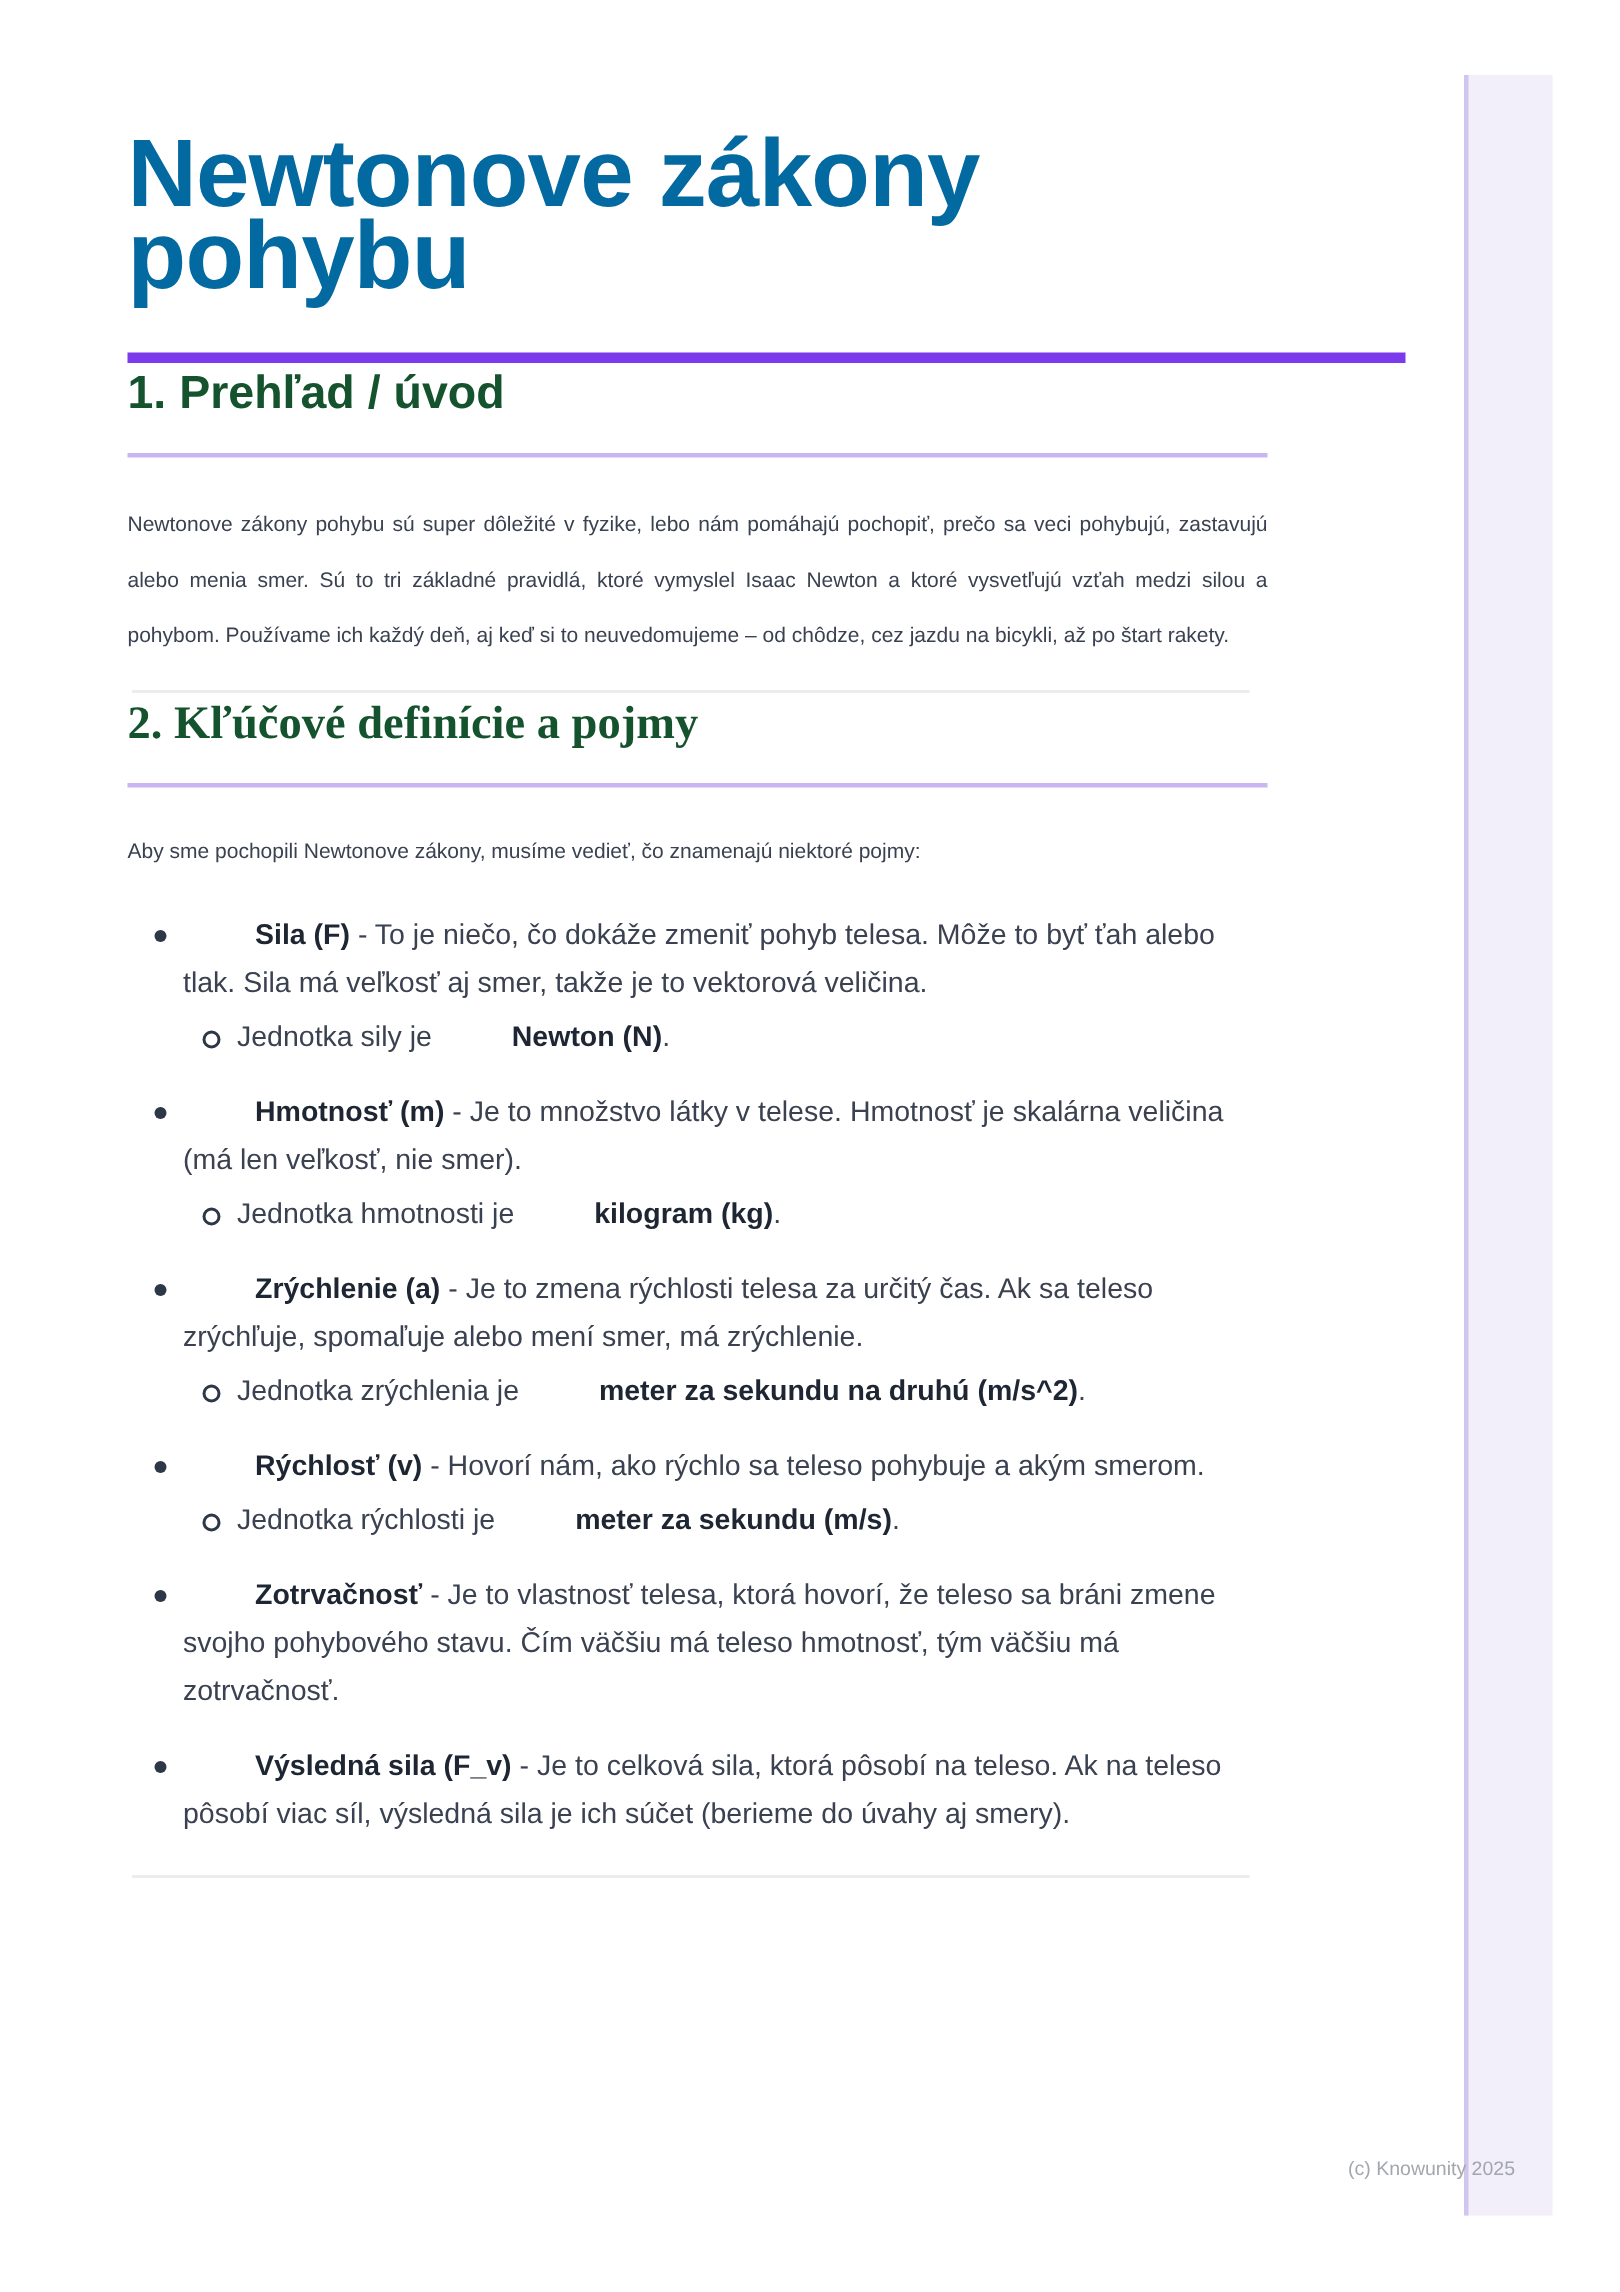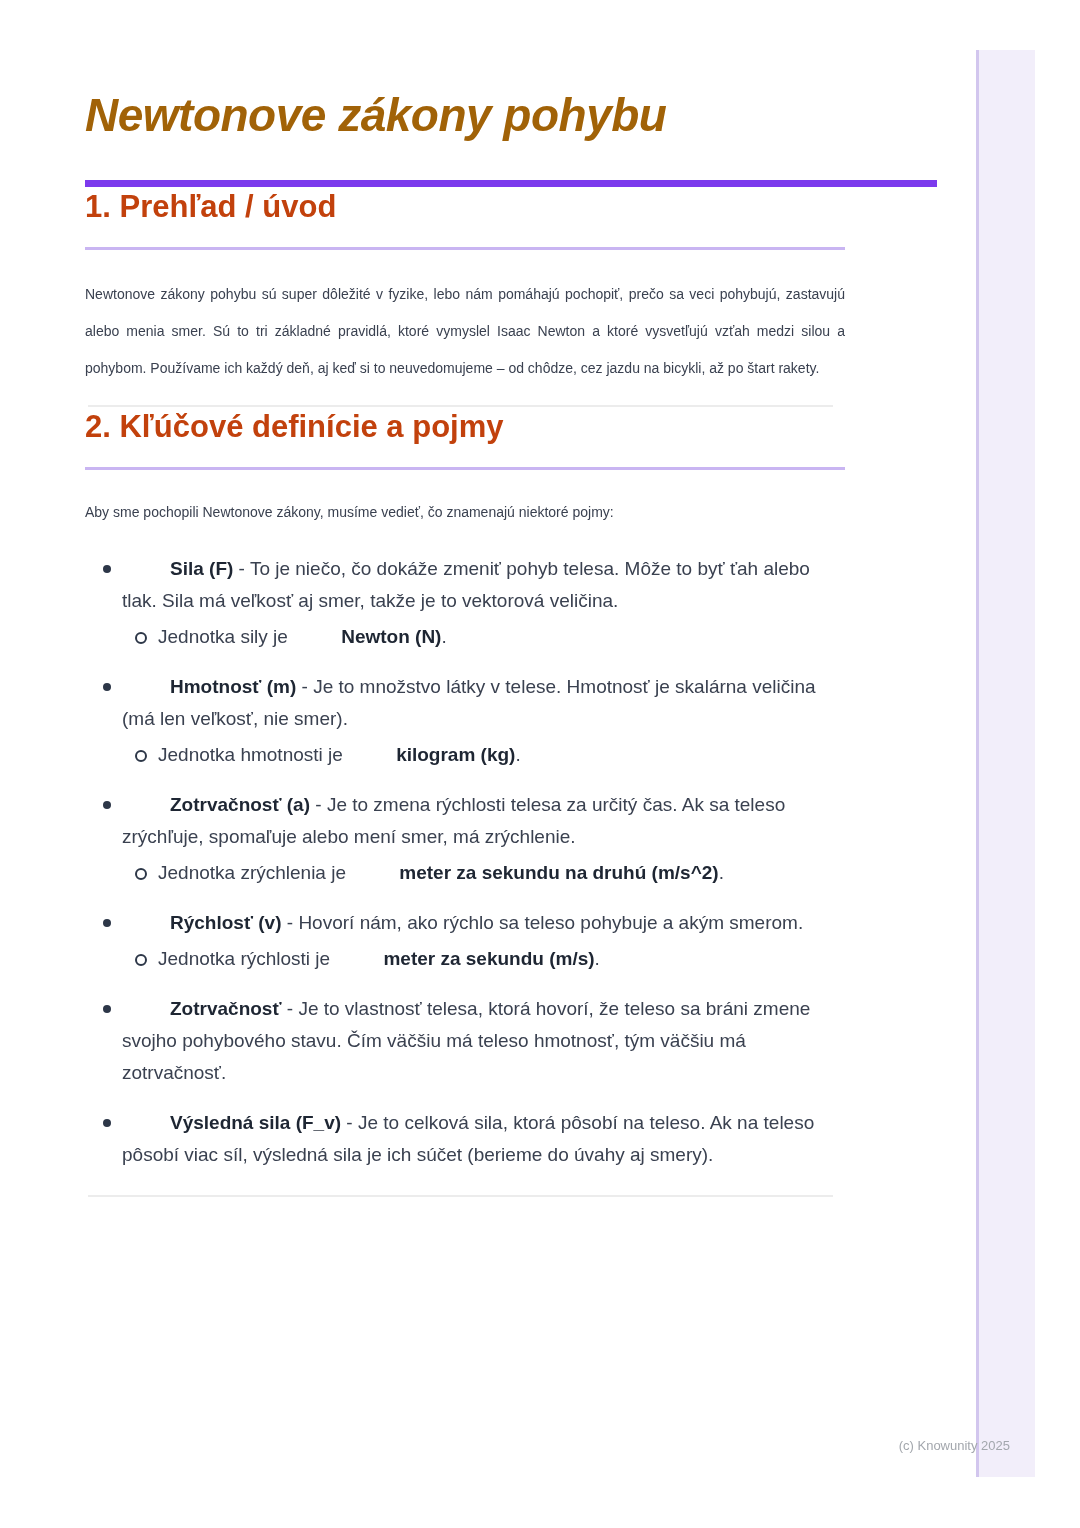--- a/index.html
+++ b/index.html
@@ -27,42 +27,41 @@
   }
   .content {
     position: absolute;
     left: 85px;
     top: 0;
     width: 760px;
     z-index: 2;
   }
   h1.doc-title {
     margin: 88px 0 0 0;
-    font-size: 46px;
+    font-size: 64px;
     line-height: 55px;
     font-weight: bold;
-    color: #a16207;
+    color: #0369a1;
     letter-spacing: -0.5px;
-    font-style: italic;
   }
   .title-rule {
     margin-top: 37px;
     width: 852px;
     height: 7px;
     background: #7c3aed;
   }
   h2.sec-heading {
     margin: 0;
     font-size: 31px;
     line-height: 40px;
     font-weight: bold;
-    color: #c2410c;
+    color: #14532d;
   }
   .h2-first { margin-top: 44px; }
-  .h2-second { margin-top: 40px; }
+  .h2-second { margin-top: 40px; font-family: Liberation Serif, serif; }
   .h2-rule {
     margin-top: 20px;
     width: 760px;
     height: 3px;
     background: #c9b5f2;
   }
   p.para {
     margin: 26px 0 0 0;
     font-size: 14px;
     line-height: 37px;
@@ -195,21 +194,21 @@
                 <span class="circle"></span>
               </span>
               <div class="def-body"><span class="seg-normal">Jednotka hmotnosti je </span><span class="seg-term">kilogram (kg)</span><span class="seg-normal">.</span></div>
             </div>
           </li>
           <li class="def-item">
             <div class="def-row">
               <span class="marker-col-main">
                 <span class="disc"></span>
               </span>
-              <div class="def-body"><span class="seg-term">Zotrvačnosť (a)</span><span class="seg-normal"> - Je to zmena rýchlosti telesa za určitý čas. Ak sa teleso zrýchľuje, spomaľuje alebo mení smer, má zrýchlenie.</span></div>
+              <div class="def-body"><span class="seg-term">Zrýchlenie (a)</span><span class="seg-normal"> - Je to zmena rýchlosti telesa za určitý čas. Ak sa teleso zrýchľuje, spomaľuje alebo mení smer, má zrýchlenie.</span></div>
             </div>
             <div class="def-sub">
               <span class="marker-col-sub">
                 <span class="circle"></span>
               </span>
               <div class="def-body"><span class="seg-normal">Jednotka zrýchlenia je </span><span class="seg-term">meter za sekundu na druhú (m/s^2)</span><span class="seg-normal">.</span></div>
             </div>
           </li>
           <li class="def-item">
             <div class="def-row">

